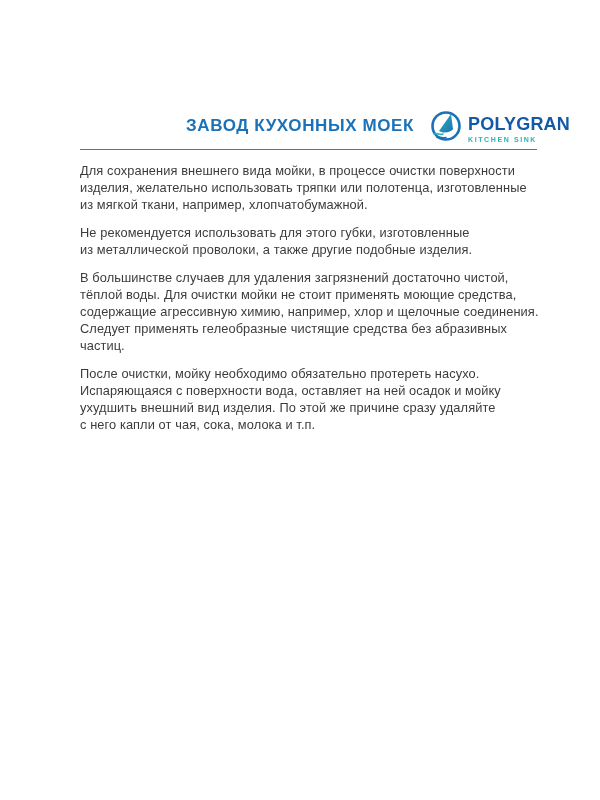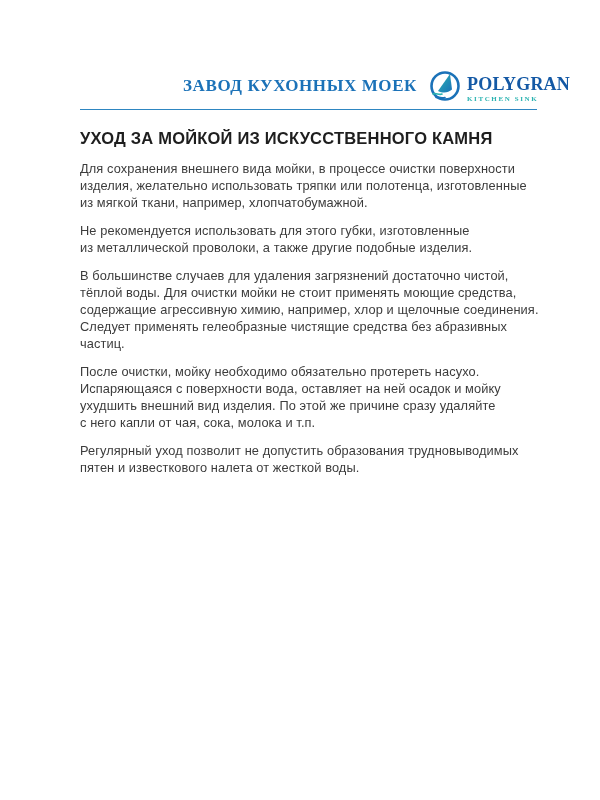--- a/index.html
+++ b/index.html
@@ -19,22 +19,21 @@
     overflow:hidden;
   }
   .page{
     width:600px;height:800px;
     background:#ffffff;
     position:relative;
   }
   .header{
     position:relative;
     height:36px;
-    margin-top:70px;
-    font-family:Liberation Serif, serif;
+    margin-top:110px;
   }
   .factory-label{
     position:absolute;
     left:50%;
     top:6px;
     transform:translateX(-50%);
     color:var(--header-blue);
     font-size:17px;
     font-weight:bold;
     letter-spacing:0.6px;
@@ -115,21 +114,20 @@
       </svg>
       <div class="logo-text">
         <div class="brand-name">POLYGRAN</div>
         <div class="brand-sub">KITCHEN SINK</div>
       </div>
     </div>
   </div>
 
   <div class="divider"></div>
 
-  <h1 class="doc-title">УХОД ЗА МОЙКОЙ ИЗ ИСКУССТВЕННОГО КАМНЯ</h1>
 
   <div class="paragraphs">
 
       <p>Для сохранения внешнего вида мойки, в процессе очистки поверхности
 изделия, желательно использовать тряпки или полотенца, изготовленные
 из мягкой ткани, например, хлопчатобумажной.</p>
 
       <p>Не рекомендуется использовать для этого губки, изготовленные
 из металлической проволоки, а также другие подобные изделия.</p>
 
@@ -140,17 +138,15 @@
 частиц.</p>
 
       <p>После очистки, мойку необходимо обязательно протереть насухо.
 Испаряющаяся с поверхности вода, оставляет на ней осадок и мойку
 ухудшить внешний вид изделия. По этой же причине сразу удаляйте
 с него капли от чая, сока, молока и т.п.</p>
 
 
 
 
-      <p>Регулярный уход позволит не допустить образования трудновыводимых
-пятен и известкового налета от жесткой воды.</p>
     </div>
 
 </div>
 
 </body></html>

